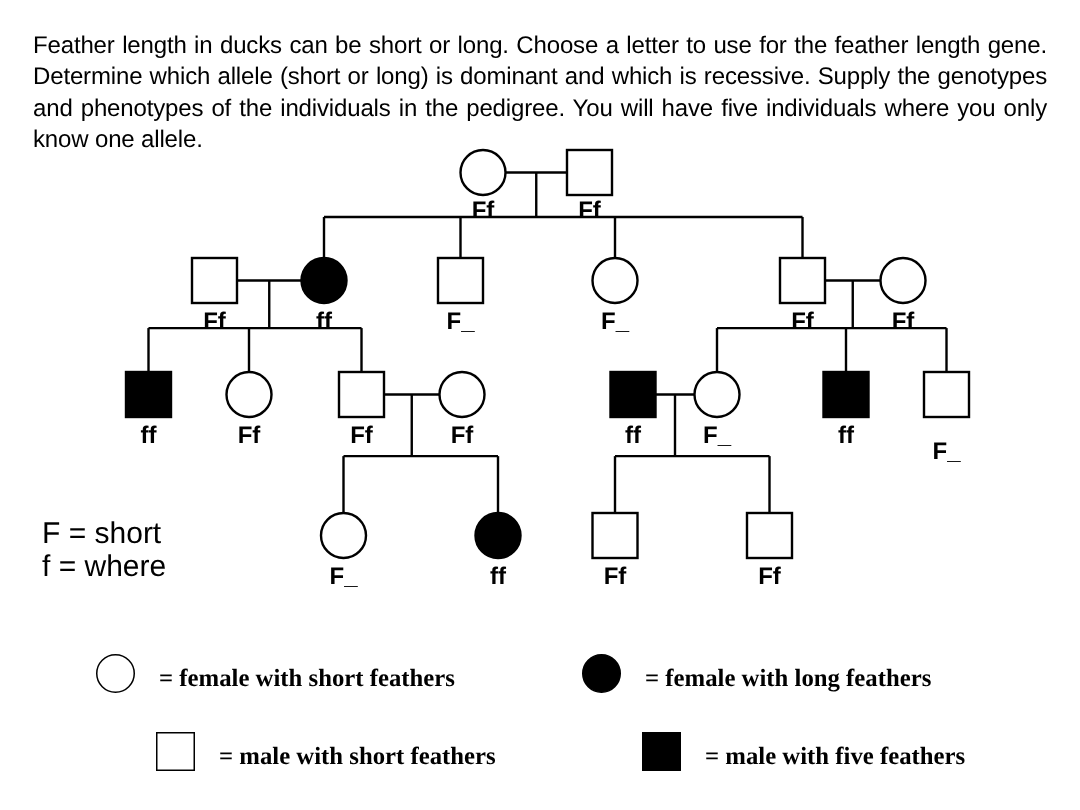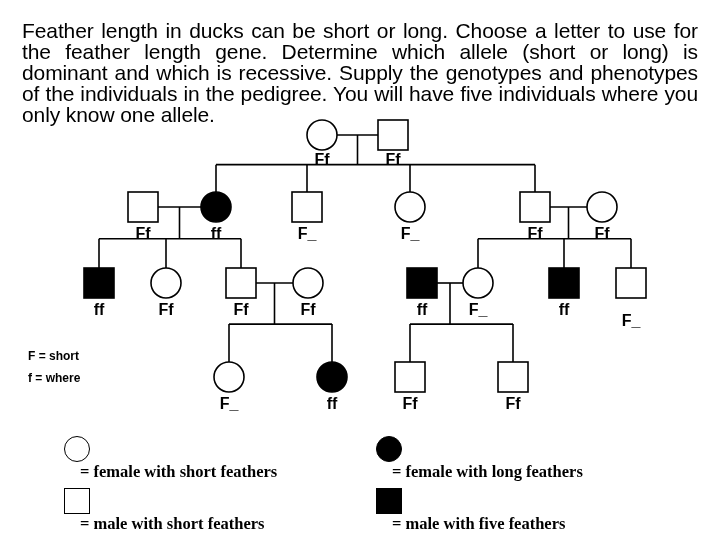--- a/index.html
+++ b/index.html
@@ -13,67 +13,66 @@
     position: relative;
     font-family: "Liberation Sans", sans-serif;
     color: #000000;
     overflow: hidden;
   }
   #prompt-text {
     position: absolute;
     left: 22px;
     top: 20px;
     width: 676px;
-    font-size: 21px;
+    font-size: 16px;
     line-height: 21px;
     text-align: justify;
     font-weight: 500;
     letter-spacing: -0.1px;
   }
   #pedigree-wrap {
     position: absolute;
     left: 0;
-    top: 108px;
+    top: 88px;
     width: 576px;
     height: 330px;
   }
   #pedigree-svg {
     display: block;
   }
   .ped-label {
     font-family: "Liberation Sans", sans-serif;
     font-size: 16px;
     font-weight: 700;
     fill: #000000;
   }
   #allele-key {
     position: absolute;
     left: 28px;
     top: 345px;
-    font-size: 12px;
-    font-weight: 700;
+    font-size: 20px;
+    font-weight: 400;
     line-height: 22px;
   }
   #legend {
     position: absolute;
     left: 0;
     top: 436px;
     width: 720px;
     height: 104px;
   }
   .legend-row {
     position: absolute;
     display: flex;
-    align-items: flex-start;
-    flex-direction: column;
+    align-items: flex-end;
   }
   .legend-row.r1 { top: 0px; }
-  .legend-row.r2 { top: 52px; }
+  .legend-row.r2 { top: 52px; margin-left: 40px; }
   .legend-row.c1 { left: 64px; }
-  .legend-row.c2 { left: 376px; }
+  .legend-row.c2 { left: 388px; }
   .legend-sym {
     width: 26px;
     height: 26px;
     flex: 0 0 26px;
     border: 1.4px solid #000000;
     box-sizing: border-box;
   }
   .legend-sym.circle { border-radius: 50%; }
   .legend-sym.filled { background: #000000; border-color: #000000; }
   .legend-text {

